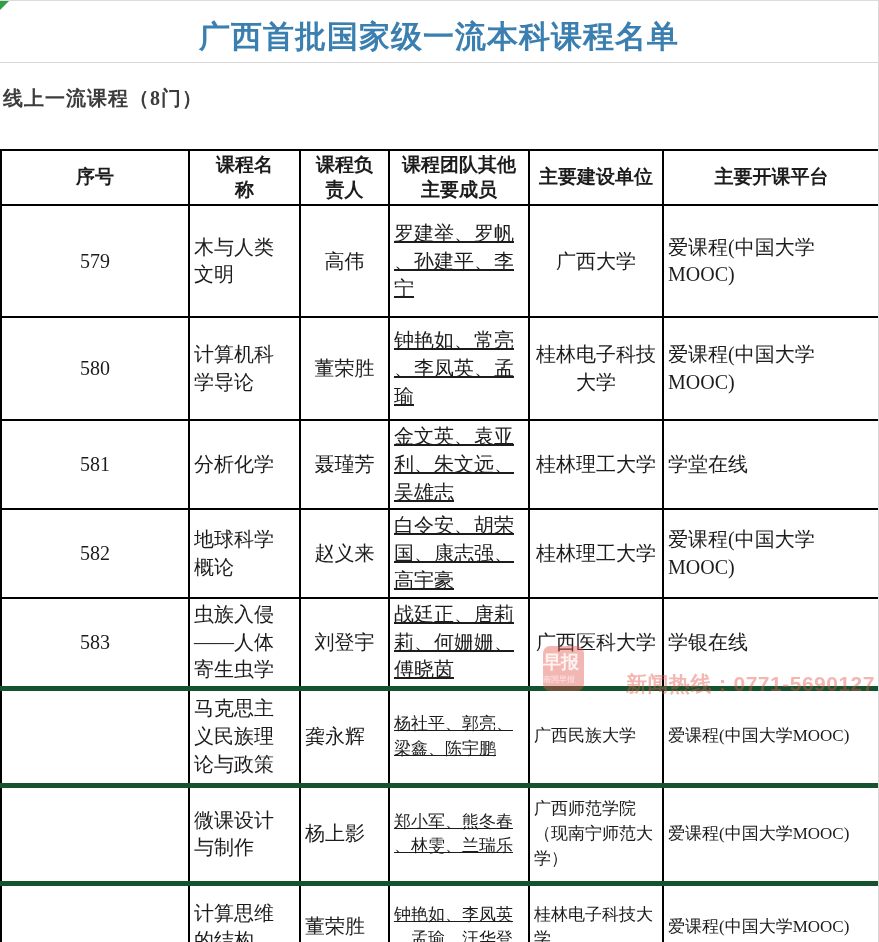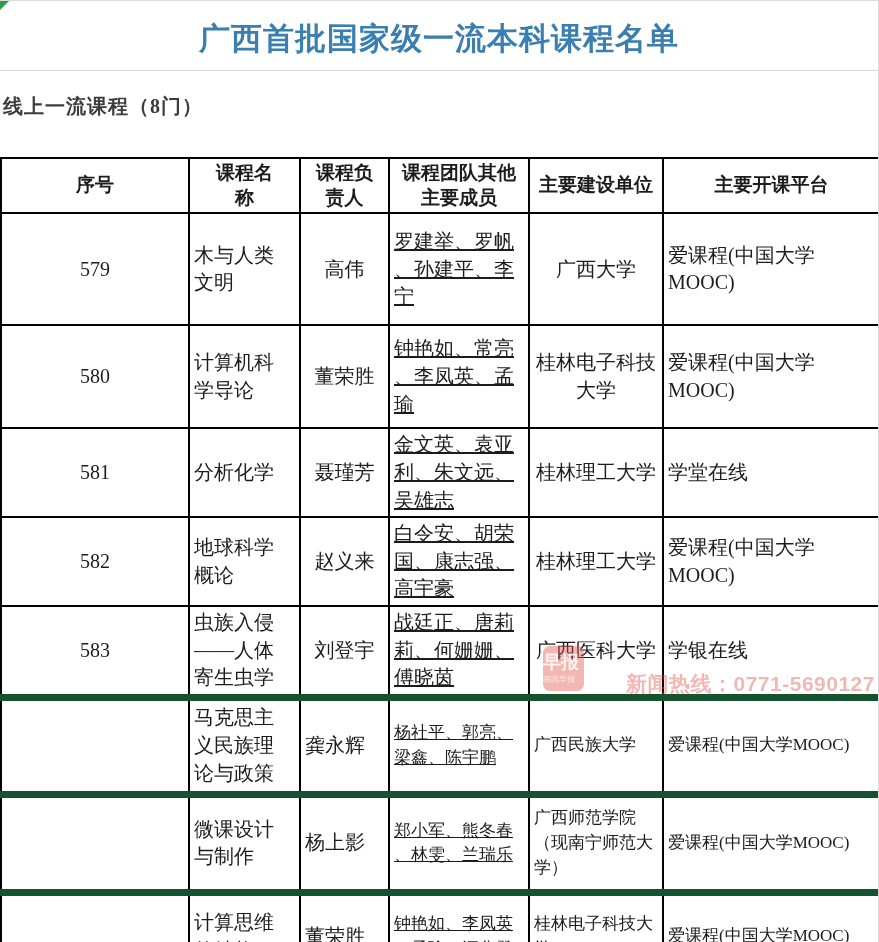--- a/index.html
+++ b/index.html
@@ -17,21 +17,21 @@
   .corner{
     position:absolute;left:0;top:0;width:0;height:0;
     border-top:9px solid #2f9e44;border-right:9px solid transparent;
   }
   .title-block{
     height:61px;
     border-bottom:1px solid #d8d8d8;
     text-align:center;
   }
   .title-block h1{
-    margin:8px;padding-top:10px;
+    margin:0;padding-top:16px;
     font-size:31px;line-height:1.3;
     font-weight:bold;color:#3a7fb0;
     letter-spacing:1px;
   }
   .section-block{
     height:86px;box-sizing:border-box;
     padding:22px 0 0 3px;
   }
   .section-block h2{
     margin:0;font-size:20px;font-weight:bold;color:#3c3c3c;
@@ -55,21 +55,21 @@
     color:#1c1c1c;
   }
   th{font-size:19px;font-weight:bold;text-align:center;line-height:1.3;}
   td{font-size:20px;line-height:1.38;}
   .c-no{text-align:center;}
   .c-name{text-align:left;margin-left:9px;}
   .c-leader{text-align:center;}
   .c-members{text-align:left;text-decoration:underline;}
   .c-unit{text-align:center;}
   .c-platform{text-align:left;word-break:normal;overflow-wrap:break-word;}
-  tr.gray-sep td{border-bottom:7px solid #14532d;}
+  tr.gray-sep td{border-bottom:5px solid #14532d;}
   tr.last td{border-bottom:none;}
   tr.sec .c-members,tr.sec .c-unit,tr.sec .c-platform{font-size:17px;line-height:1.45;}
   tr.sec .c-unit,tr.sec .c-leader{text-align:left;}
   
   .wm{position:absolute;pointer-events:none;}
   .wm-logo{
     left:543px;top:645px;width:41px;height:45px;
     background:rgba(226,84,74,0.42);
     border-radius:7px;
     color:rgba(255,245,243,0.95);

